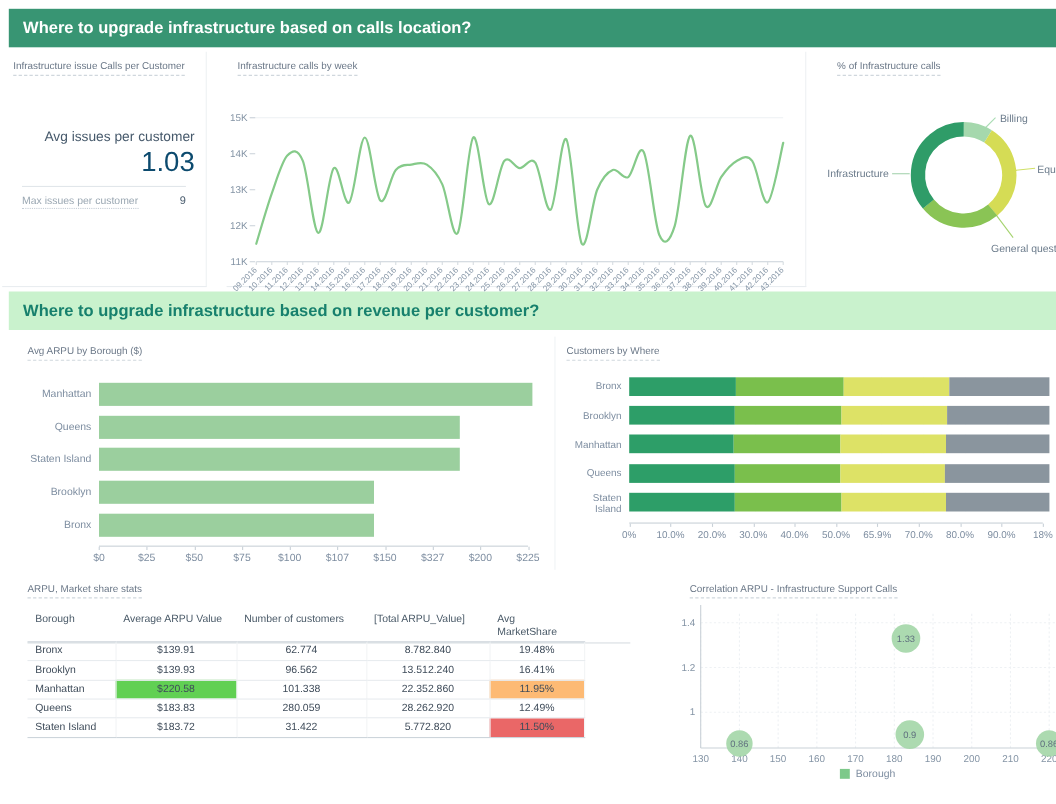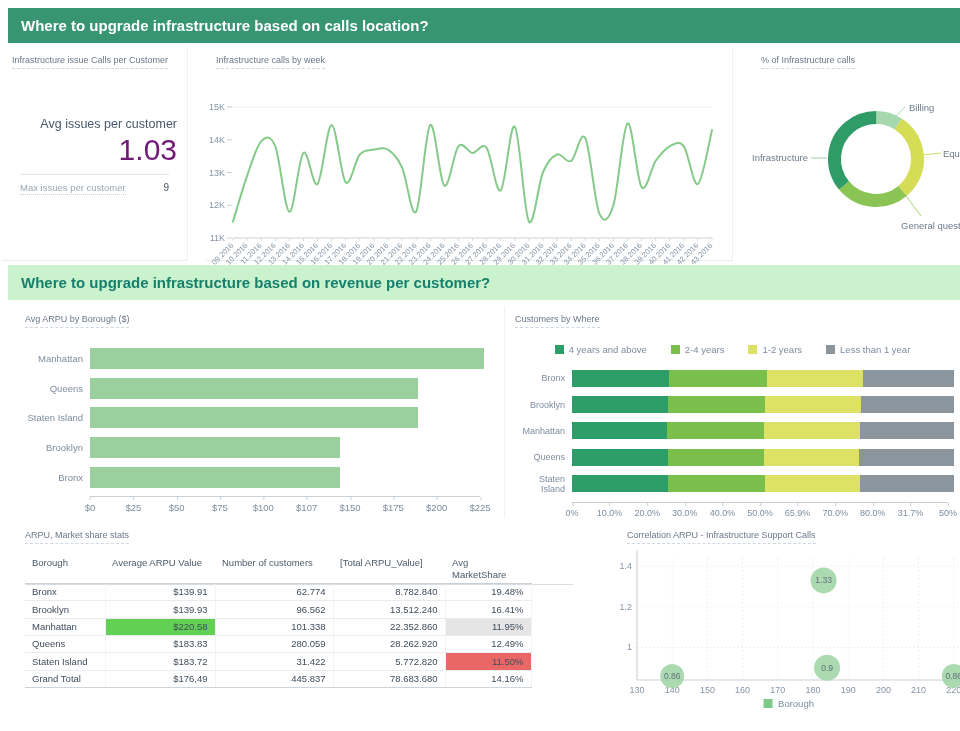--- a/index.html
+++ b/index.html
@@ -12,21 +12,21 @@
   .row1{height:214px;margin-top:4px;padding-left:2px;gap:18px;}
   .row2{height:212px;margin-top:6px;}
   .row3{height:202px;margin-top:4px;}
   .panel{box-sizing:border-box;position:relative;}
   .panel-title{display:inline-block;font-size:9px;color:#6b7888;border-bottom:1px dashed #d0d7dd;
                padding-bottom:3px;margin:8px 0 0 10px;white-space:nowrap;position:relative;z-index:2;}
   
   .kpi-panel{width:186px;border-right:1px solid #eef1f3;border-bottom:1px solid #e9edf0;}
   .kpi-body{text-align:right;margin-top:48px;padding:0 10px;}
   .kpi-avg-label{font-size:12.5px;color:#46596b;}
-  .kpi-avg-value{font-size:30px;color:#701a75;margin-top:2px;}
+  .kpi-avg-value{font-size:25px;color:#0c4a6e;margin-top:2px;}
   .kpi-divider{border:none;border-top:1px solid #e1e6ea;margin:7px 8px 7px;}
   .kpi-max{display:flex;justify-content:space-between;align-items:baseline;font-size:9.5px;
            color:#9aa7b2;padding:0 8px;}
   .kpi-max .lbl{border-bottom:1px dotted #c6ced6;padding-bottom:1px;}
   .kpi-max .val{color:#46596b;font-size:10px;}
   
   .line-panel{width:527px;border-right:1px solid #eef1f3;border-bottom:1px solid #e9edf0;}
   .line-panel svg{display:block;margin-top:2px;}
   
   .donut-panel{flex:1;}
@@ -55,21 +55,21 @@
   .tenure-track .seg{height:17px;}
   .tenure-axis{margin-left:55px;margin-right:6px;margin-top:5px;font-size:9px;}
   
   .table-panel{width:570px;}
   .table-wrap{position:relative;margin:11px 0 0 10px;}
   .hdr-ext{position:absolute;left:0;top:29px;width:548px;border-top:1px solid #d7dde2;}
   table.stats{border-collapse:collapse;font-size:9.5px;color:#3f4c5a;table-layout:fixed;position:relative;z-index:1;}
   table.stats th{font-weight:normal;color:#4a5a68;text-align:left;vertical-align:top;
       padding:2px 7px;border-bottom:1px solid #c9d1d8;line-height:1.25;}
   table.stats td{padding:2.5px 7px;border-bottom:1px solid #e8ecef;border-right:1px solid #f2f4f6;line-height:1.2;}
-  table.stats td.num{text-align:right;}
+  table.stats td.num{text-align:center;}
   table.stats tr:last-child td{border-bottom:1px solid #cdd5db;}
   
   .scatter-panel{flex:1;margin-left:32px;}
   .scatter-panel svg{position:absolute;left:0;top:0;}
   .scatter-legend{position:absolute;left:50%;top:176px;transform:translateX(-50%);
       display:flex;align-items:center;gap:6px;font-size:9.5px;color:#7d8da0;z-index:2;}
   .scatter-legend .leg-swatch{background:#7dc98a;}
 </style>
 </head>
 <body>
@@ -237,47 +237,29 @@
           </div>
         </div>
       <div class="axis arpu-axis">
           <span class="tick" style="left:0%">$0</span>
           <span class="tick" style="left:11.11111111111111%">$25</span>
           <span class="tick" style="left:22.22222222222222%">$50</span>
           <span class="tick" style="left:33.33333333333333%">$75</span>
           <span class="tick" style="left:44.44444444444444%">$100</span>
           <span class="tick" style="left:55.55555555555556%">$107</span>
           <span class="tick" style="left:66.66666666666666%">$150</span>
-          <span class="tick" style="left:77.77777777777779%">$175</span>
+          <span class="tick" style="left:77.77777777777779%">$327</span>
           <span class="tick" style="left:88.88888888888889%">$200</span>
           <span class="tick" style="left:100%">$225</span>
         </div>
     </div>
   </div>
 
   <div class="panel tenure-panel">
     <span class="panel-title">Customers by Where</span>
-    <div class="tenure-legend">
-        <div class="leg-item">
-          <span class="leg-swatch" style="background:#2d9e68"></span>
-          <span>4 years and above</span>
-        </div>
-        <div class="leg-item">
-          <span class="leg-swatch" style="background:#7abf4c"></span>
-          <span>2-4 years</span>
-        </div>
-        <div class="leg-item">
-          <span class="leg-swatch" style="background:#dde266"></span>
-          <span>1-2 years</span>
-        </div>
-        <div class="leg-item">
-          <span class="leg-swatch" style="background:#8a959e"></span>
-          <span>Less than 1 year</span>
-        </div>
-      </div>
     <div class="tenure-chart">
       <div>
           <div class="tenure-row">
             <div class="tenure-label">Bronx</div>
             <div class="tenure-track">
               <div class="seg" style="width:25.4%;background:#2d9e68"></div>
               <div class="seg" style="width:25.6%;background:#7abf4c"></div>
               <div class="seg" style="width:25.2%;background:#dde266"></div>
               <div class="seg" style="width:23.8%;background:#8a959e"></div>
             </div>
@@ -322,22 +304,22 @@
       <div class="axis tenure-axis">
           <span class="tick" style="left:0%">0%</span>
           <span class="tick" style="left:10%">10.0%</span>
           <span class="tick" style="left:20%">20.0%</span>
           <span class="tick" style="left:30%">30.0%</span>
           <span class="tick" style="left:40%">40.0%</span>
           <span class="tick" style="left:50%">50.0%</span>
           <span class="tick" style="left:60%">65.9%</span>
           <span class="tick" style="left:70%">70.0%</span>
           <span class="tick" style="left:80%">80.0%</span>
-          <span class="tick" style="left:90%">31.7%</span>
-          <span class="tick" style="left:100%">50%</span>
+          <span class="tick" style="left:90%">90.0%</span>
+          <span class="tick" style="left:100%">18%</span>
         </div>
     </div>
   </div>
 </div>
 
 <div class="row row3">
   <div class="panel table-panel">
     <span class="panel-title">ARPU, Market share stats</span>
     <div class="table-wrap">
       <div class="hdr-ext"></div>
@@ -364,42 +346,35 @@
               <td class="num">$139.93</td>
               <td class="num">96.562</td>
               <td class="num">13.512.240</td>
               <td class="num">16.41%</td>
             </tr>
             <tr>
               <td class="">Manhattan</td>
               <td class="num" style="background: rgb(97, 208, 83);">$220.58</td>
               <td class="num">101.338</td>
               <td class="num">22.352.860</td>
-              <td class="num" style="background: #e5e5e5;">11.95%</td>
+              <td class="num" style="background: #fdba74;">11.95%</td>
             </tr>
             <tr>
               <td class="">Queens</td>
               <td class="num">$183.83</td>
               <td class="num">280.059</td>
               <td class="num">28.262.920</td>
               <td class="num">12.49%</td>
             </tr>
             <tr>
               <td class="">Staten Island</td>
               <td class="num">$183.72</td>
               <td class="num">31.422</td>
               <td class="num">5.772.820</td>
               <td class="num" style="background: rgb(234, 103, 103);">11.50%</td>
-            </tr>
-            <tr>
-              <td class="">Grand Total</td>
-              <td class="num">$176,49</td>
-              <td class="num">445.837</td>
-              <td class="num">78.683.680</td>
-              <td class="num">14.16%</td>
             </tr>
           </tbody>
       </table>
     </div>
   </div>
 
   <div class="panel scatter-panel">
     <span class="panel-title">Correlation ARPU - Infrastructure Support Calls</span>
     <svg width="392" height="200" viewBox="0 0 392 200">
         <line x1="20" y1="36" x2="20" y2="158" stroke="#eef1f4" stroke-dasharray="2 2"></line>

